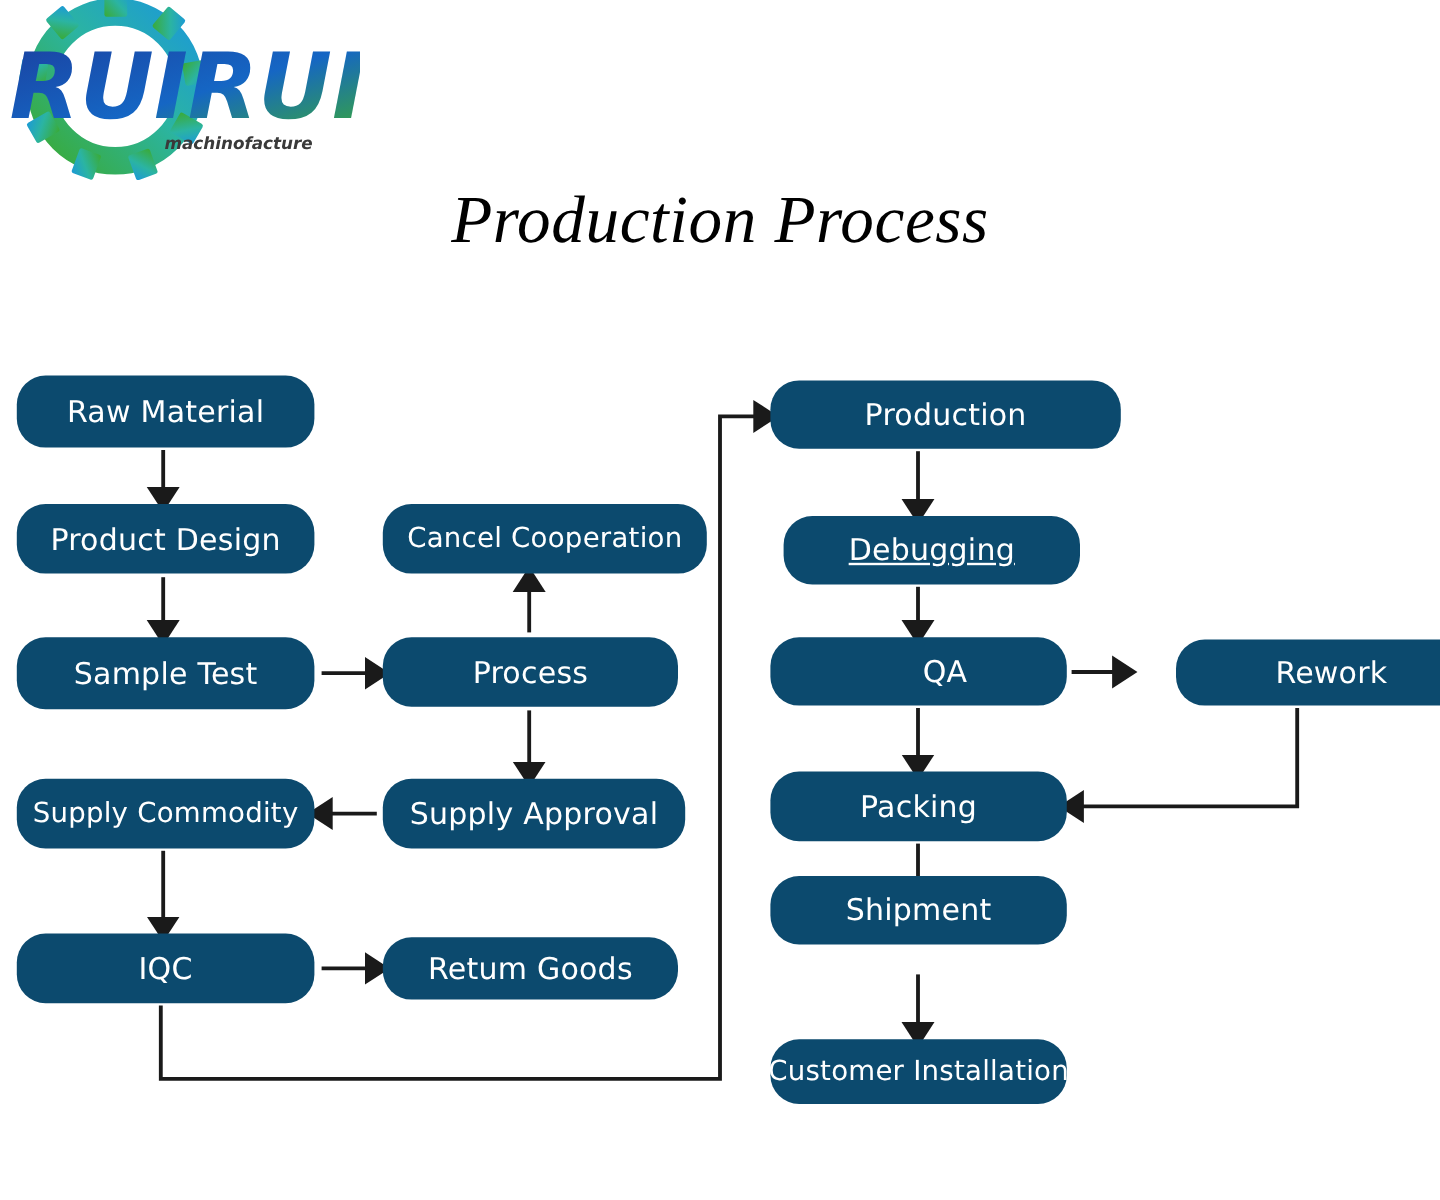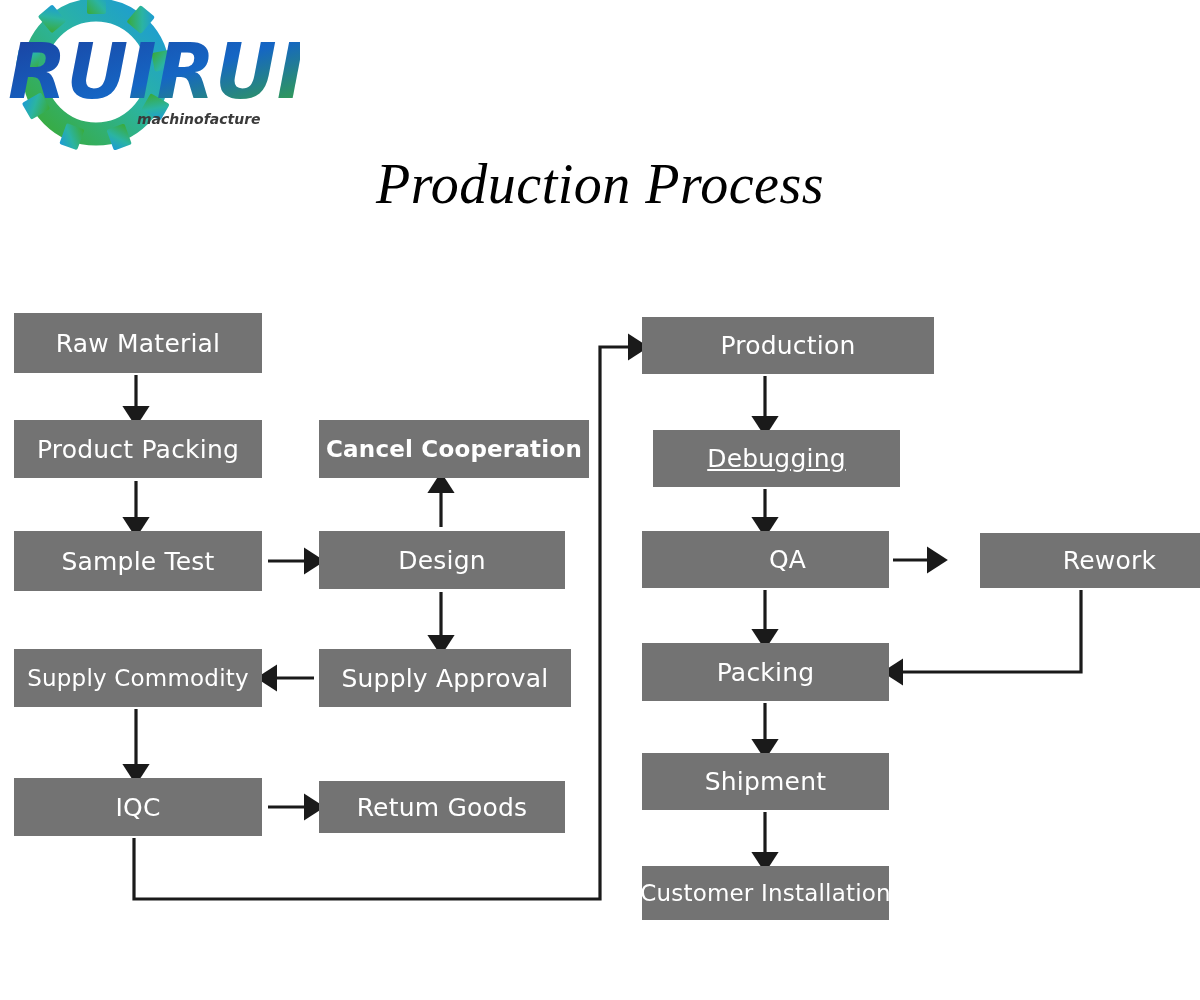--- a/index.html
+++ b/index.html
@@ -53,32 +53,33 @@
     position: absolute;
     left: 0;
     top: 0;
     width: 1200px;
     height: 1000px;
     pointer-events: none;
   }
 
   .node {
     position: absolute;
-    background: #737373;
+    background: #0c4a6e;
     color: #ffffff;
     display: flex;
     align-items: center;
     justify-content: center;
     font-family: "DejaVu Sans", sans-serif;
     font-size: 25px;
     font-weight: 400;
     letter-spacing: 0.2px;
     white-space: nowrap;
     box-sizing: border-box;
     line-height: 1;
+    border-radius: 24px;
   }
   .node.small { font-size: 23px; }
 </style>
 </head>
 <body>
 
 <div id="logo">
   <svg id="logo-svg" width="300" height="150" viewBox="0 0 300 150">
     <defs>
       <linearGradient id="gGear" x1="1" y1="0" x2="0" y2="1">
@@ -152,43 +153,43 @@
       <line x1="893" y1="560" x2="937" y2="560"></line>
 
       <path d="M 134 838 L 134 899 L 600 899 L 600 347 L 638 347"></path>
 
       <path d="M 1081 590 L 1081 672 L 893 672"></path>
     </g>
   </svg>
 
   <div class="node" style="left:14px;  top:313px; width:248px; height:60px;">Raw Material</div>
 
-  <div class="node" style="left:14px;  top:420px; width:248px; height:58px;">Product Packing</div>
+  <div class="node" style="left:14px;  top:420px; width:248px; height:58px;">Product Design</div>
 
   <div class="node small" style="left:14px;  top:649px; width:248px; height:58px;">Supply Commodity</div>
 
   <div class="node" style="left:14px;  top:531px; width:248px; height:60px;">Sample Test</div>
 
   <div class="node" style="left:14px;  top:778px; width:248px; height:58px;">IQC</div>
 
-  <div class="node small" style="left:319px; top:420px; width:270px; height:58px;font-weight:bold;">Cancel Cooperation</div>
+  <div class="node small" style="left:319px; top:420px; width:270px; height:58px;">Cancel Cooperation</div>
 
-  <div class="node" style="left:319px; top:531px; width:246px; height:58px;">Design</div>
+  <div class="node" style="left:319px; top:531px; width:246px; height:58px;">Process</div>
 
   <div class="node" style="left:319px; top:649px; width:252px; height:58px;">Supply Approval</div>
 
   <div class="node" style="left:319px; top:781px; width:246px; height:52px;">Retum Goods</div>
 
   <div class="node" style="left:642px; top:317px; width:292px; height:57px;">Production</div>
 
   <div class="node" style="left:653px; top:430px; width:247px; height:57px;text-decoration:underline;">Debugging</div>
 
   <div class="node" style="left:642px; top:531px; width:247px; height:57px;padding-left:44px;">QA</div>
 
   <div class="node" style="left:642px; top:643px; width:247px; height:58px;">Packing</div>
 
-  <div class="node" style="left:642px; top:753px; width:247px; height:57px;">Shipment</div>
+  <div class="node" style="left:642px; top:730px; width:247px; height:57px;">Shipment</div>
 
   <div class="node small" style="left:642px; top:866px; width:247px; height:54px;">Customer Installation</div>
 
   <div class="node" style="left:941px; top:533px; width:259px; height:55px;margin-left:39px;">Rework</div>
 
 </div>
 
 </body></html>

